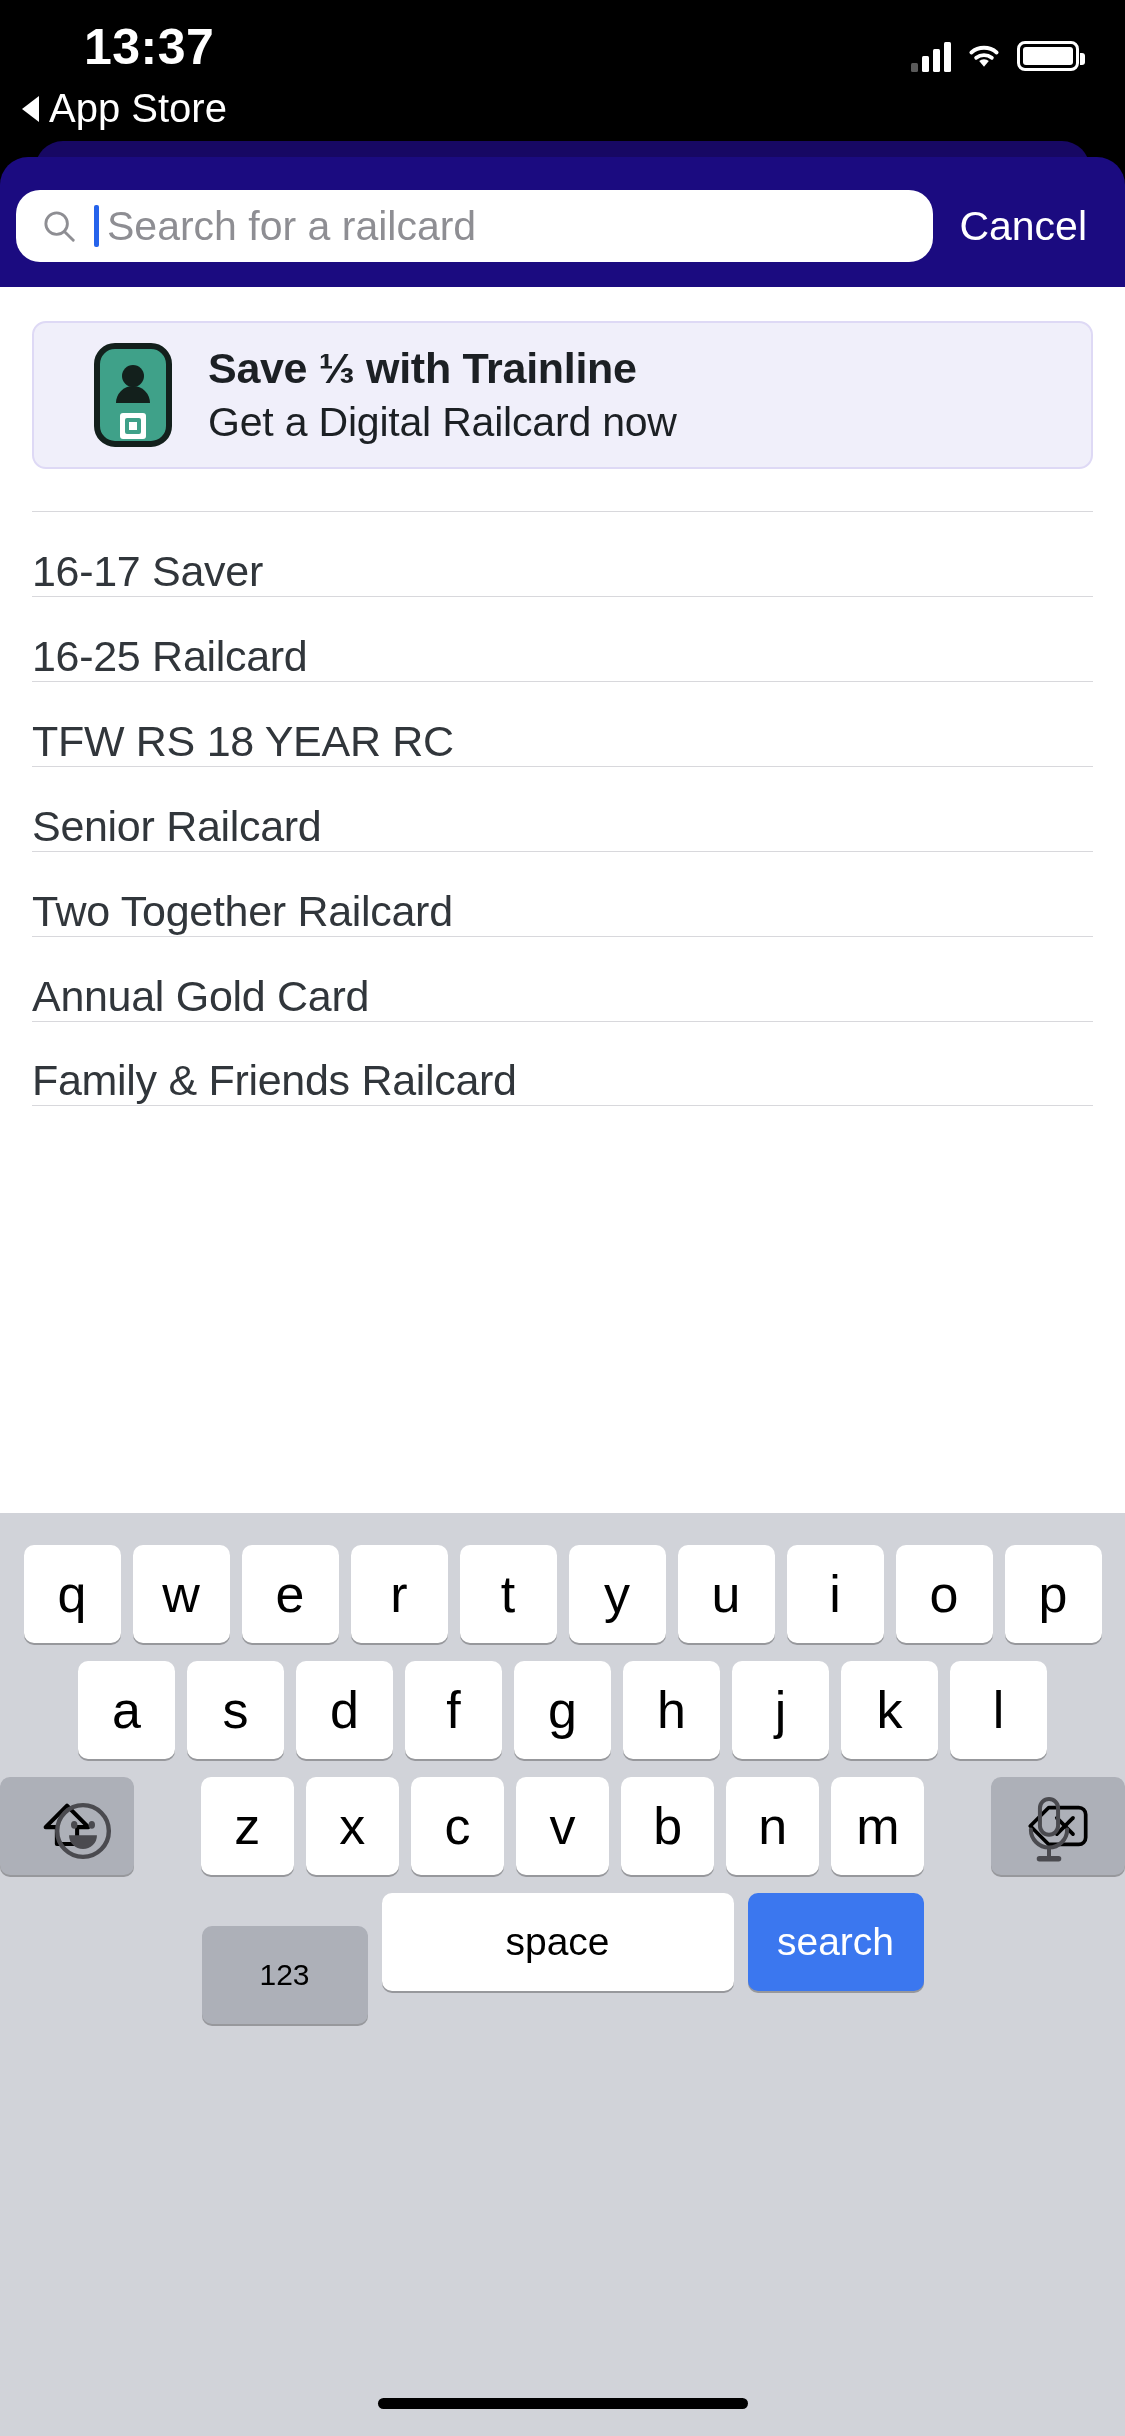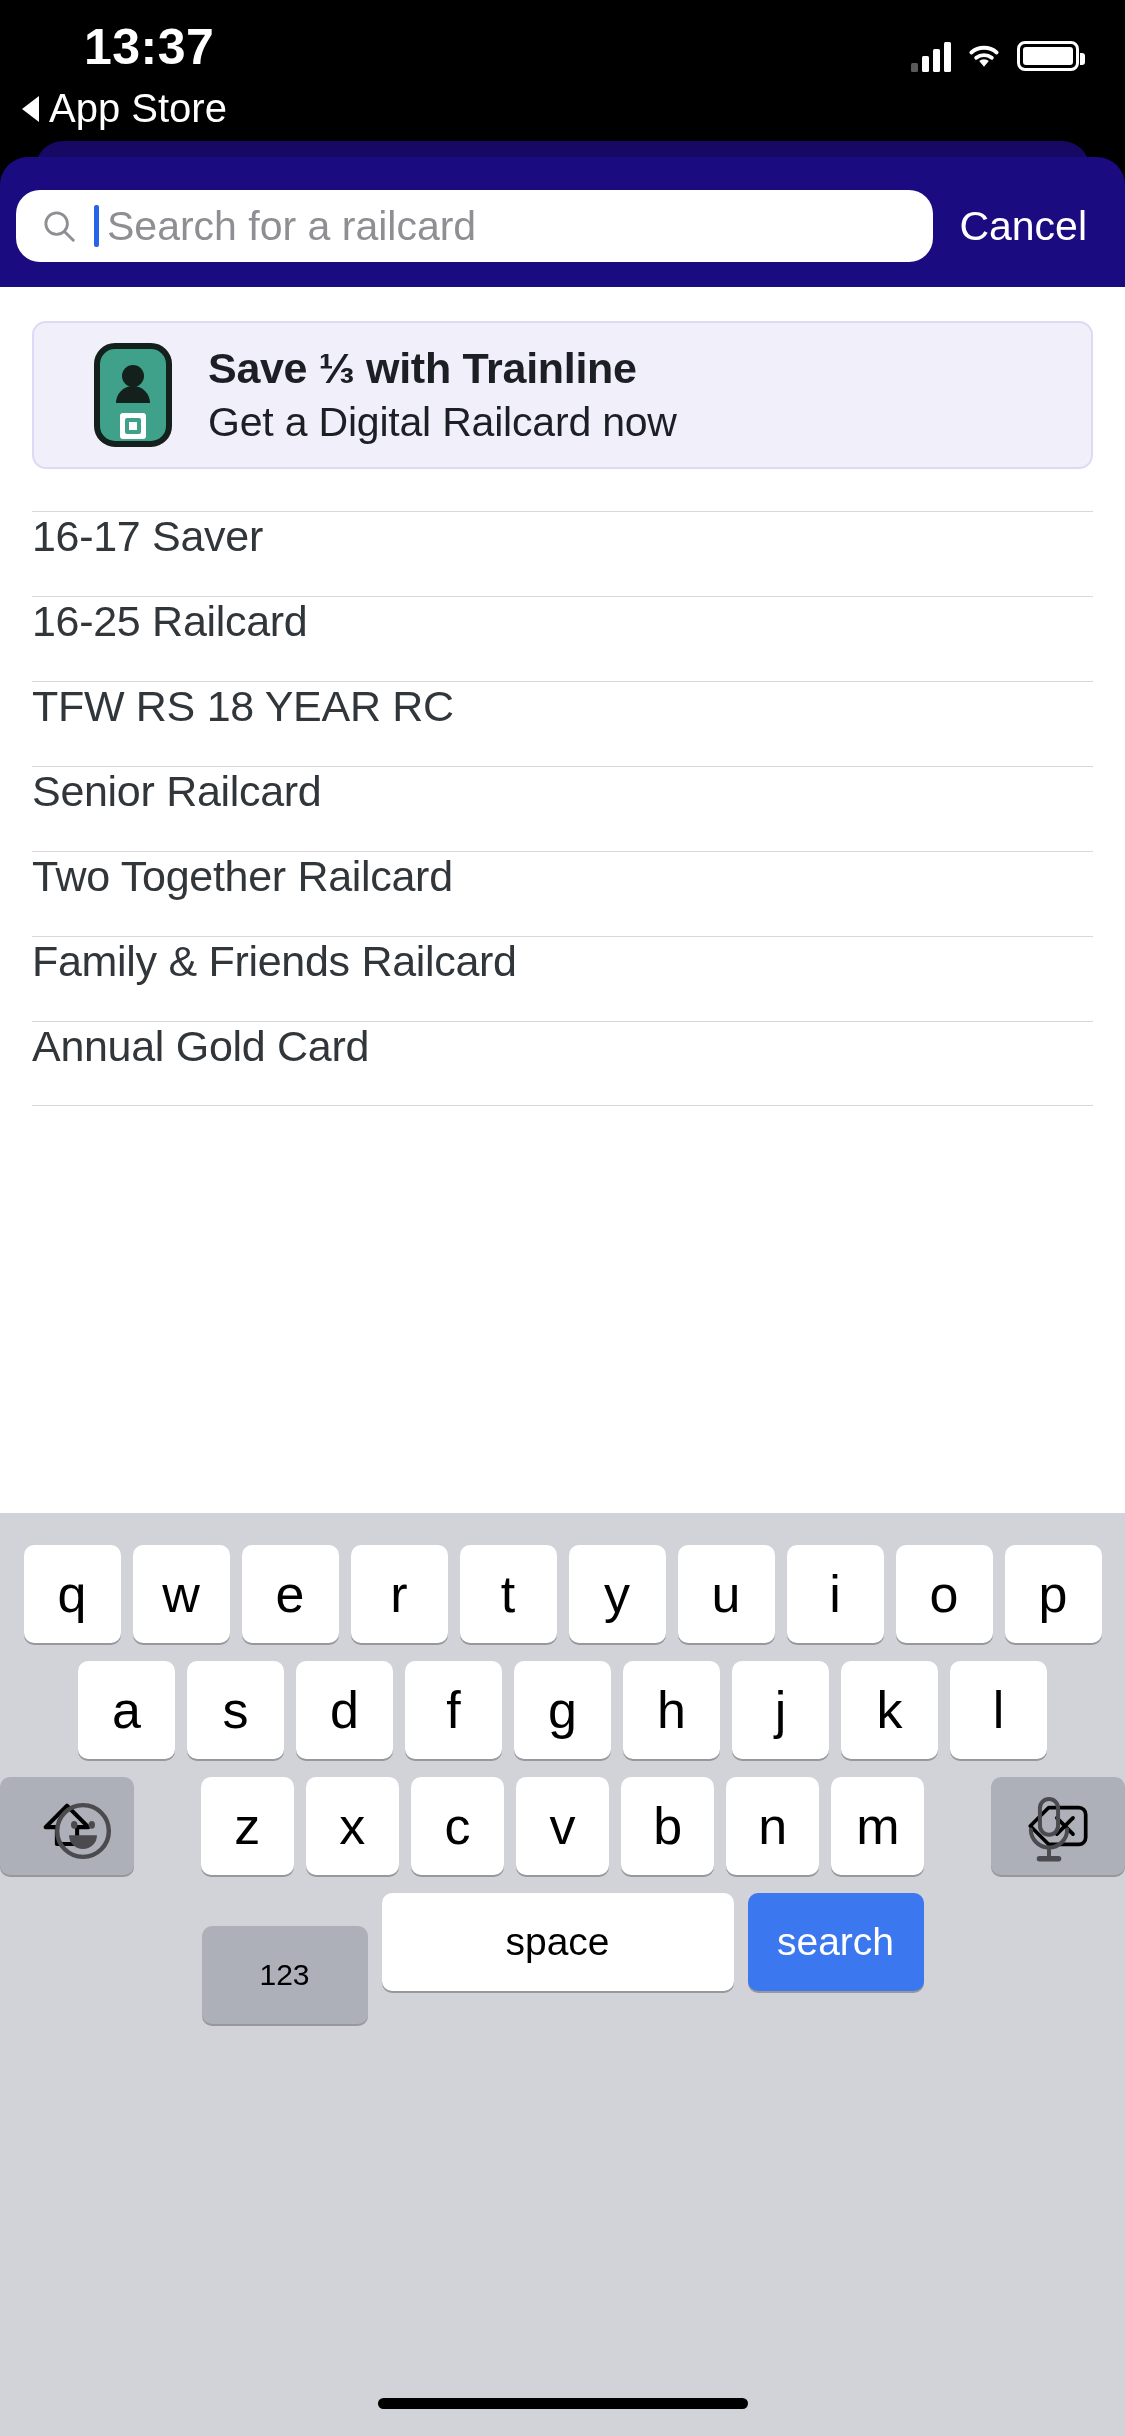--- a/index.html
+++ b/index.html
@@ -94,21 +94,21 @@
   .promo-title {
     font-size:43px; font-weight:bold; color:#1c2024; letter-spacing:-0.3px;
   }
   .promo-sub {
     font-size:41px; color:#1c2024; margin-top:6px; letter-spacing:-0.2px;
   }
 
   .list { margin-top:42px; }
   .row {
     height:85px; margin:0 32px; border-top:1px solid #d8d8dc;
-    display:flex; align-items:flex-start;
+    display:flex; align-items:flex-end;
   }
   .row:last-child { border-bottom:1px solid #d8d8dc; }
   .row span {
     font-size:43px; color:#31363b; letter-spacing:-0.3px;
   }
 
   
   .keyboard {
     position:absolute; left:0; top:1513px; width:1125px; height:923px;
     background:#d1d3d9;
@@ -217,24 +217,24 @@
     <div class="row">
         <span>TFW RS 18 YEAR RC</span>
       </div>
     <div class="row">
         <span>Senior Railcard</span>
       </div>
     <div class="row">
         <span>Two Together Railcard</span>
       </div>
     <div class="row">
+        <span>Annual Gold Card</span>
+      </div>
+    <div class="row">
         <span>Family &amp; Friends Railcard</span>
-      </div>
-    <div class="row">
-        <span>Annual Gold Card</span>
       </div>
   </div>
 </div>
 
 <div class="keyboard">
 
   <div class="krow r1">
     <div class="key klet">q</div>
     <div class="key klet">w</div>
     <div class="key klet">e</div>

